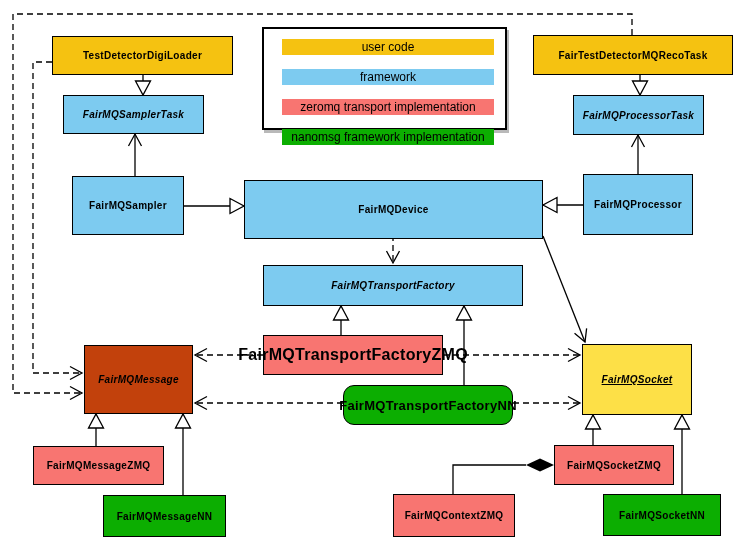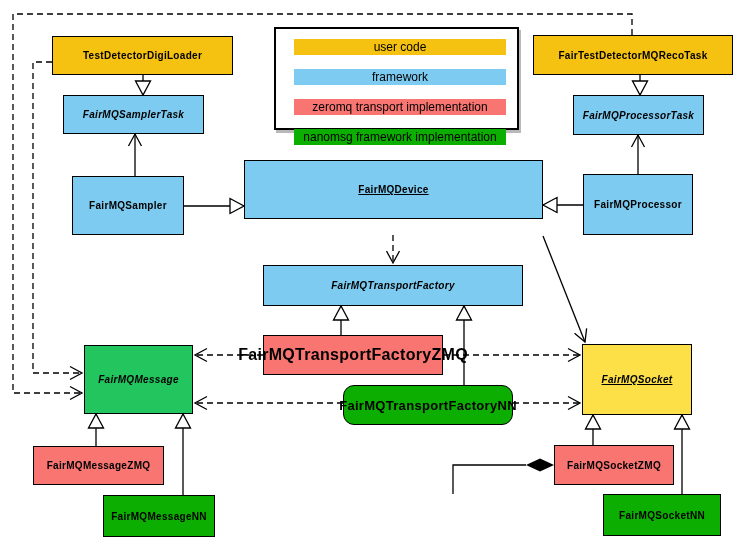--- a/index.html
+++ b/index.html
@@ -50,53 +50,54 @@
     <path d="M464,385 V306" fill="none" stroke="#000" stroke-width="1.3" marker-end="url(#arrow-tri)"></path>
     <path d="M96,446 V414" fill="none" stroke="#000" stroke-width="1.3" marker-end="url(#arrow-tri)"></path>
     <path d="M183,495 V414" fill="none" stroke="#000" stroke-width="1.3" marker-end="url(#arrow-tri)"></path>
     <path d="M593,445 V415" fill="none" stroke="#000" stroke-width="1.3" marker-end="url(#arrow-tri)"></path>
     <path d="M682,494 V415" fill="none" stroke="#000" stroke-width="1.3" marker-end="url(#arrow-tri)"></path>
 
     <path d="M453,494 V465 H526" fill="none" stroke="#000" stroke-width="1.3"></path>
     <polygon points="526,465 540,458.5 554,465 540,471.5" fill="#000"></polygon>
   </svg>
 
-  <div class="legend" style="left:274px;top:27px;width:245px;height:103px;">
+  <div class="legend" style="left:262px;top:27px;width:245px;height:103px;">
     <div class="legend-item" style="top: 10px; background-color: rgb(245, 194, 17);">user code</div>
     <div class="legend-item" style="top: 40px; background-color: rgb(125, 203, 240);">framework</div>
     <div class="legend-item" style="top: 70px; background-color: rgb(248, 117, 113); text-align: center;">zeromq transport implementation</div>
     <div class="legend-item" style="top: 100px; background-color: rgb(12, 174, 1);">nanomsg framework implementation</div>
   </div>
 
   <div class="node" style="left: 52px; top: 36px; width: 181px; height: 39px; background-color: rgb(245, 194, 17);">TestDetectorDigiLoader</div>
 
   <div class="node abstract" style="left: 63px; top: 95px; width: 141px; height: 39px; background-color: rgb(125, 203, 240);">FairMQSamplerTask</div>
 
   <div class="node" style="left: 72px; top: 176px; width: 112px; height: 59px; background-color: rgb(125, 203, 240);">FairMQSampler</div>
 
   <div class="node" style="left: 533px; top: 35px; width: 200px; height: 40px; background-color: rgb(245, 194, 17);">FairTestDetectorMQRecoTask</div>
 
   <div class="node abstract" style="left: 573px; top: 95px; width: 131px; height: 40px; background-color: rgb(125, 203, 240);">FairMQProcessorTask</div>
 
   <div class="node" style="left: 583px; top: 174px; width: 110px; height: 61px; background-color: rgb(125, 203, 240);">FairMQProcessor</div>
 
-  <div class="node" style="left: 244px; top: 160px; width: 299px; height: 59px; background-color: rgb(125, 203, 240); text-decoration: underline;">FairMQDevice</div>
+  <div class="node" style="left: 244px; top: 180px; width: 299px; height: 59px; background-color: rgb(125, 203, 240);">FairMQDevice</div>
 
   <div class="node abstract" style="left: 263px; top: 265px; width: 260px; height: 41px; background-color: rgb(125, 203, 240);">FairMQTransportFactory</div>
 
   <div class="node" style="left: 263px; top: 335px; width: 180px; height: 40px; font-size: 16px; background-color: rgb(248, 117, 113);">FairMQTransportFactoryZMQ</div>
 
   <div class="node" style="left: 343px; top: 385px; width: 170px; height: 40px; font-size: 13px; background-color: rgb(12, 174, 1); border-radius: 11px;">FairMQTransportFactoryNN</div>
 
-  <div class="node abstract" style="left: 84px; top: 345px; width: 109px; height: 69px; background-color: #22c55e;">FairMQMessage</div>
+  <div class="node abstract" style="left: 84px; top: 345px; width: 109px; height: 69px; background-color: #c2410c;">FairMQMessage</div>
 
   <div class="node abstract" style="left: 582px; top: 344px; width: 110px; height: 71px; background-color: #fde047; text-decoration: underline;">FairMQSocket</div>
 
   <div class="node" style="left: 33px; top: 446px; width: 131px; height: 39px; background-color: rgb(248, 117, 113);">FairMQMessageZMQ</div>
 
-  <div class="node" style="left: 103px; top: 495px; width: 112px; height: 42px; background-color: rgb(12, 174, 1);">FairMQMessageNN</div>
+  <div class="node" style="left: 103px; top: 495px; width: 123px; height: 42px; background-color: rgb(12, 174, 1);">FairMQMessageNN</div>
 
+  <div class="node" style="left: 393px; top: 494px; width: 122px; height: 43px; background-color: rgb(248, 117, 113);">FairMQContextZMQ</div>
 
   <div class="node" style="left: 554px; top: 445px; width: 120px; height: 40px; background-color: rgb(248, 117, 113);">FairMQSocketZMQ</div>
 
   <div class="node" style="left: 603px; top: 494px; width: 118px; height: 42px; background-color: rgb(12, 174, 1);">FairMQSocketNN</div>
 
 </div>
 
 </body></html>

